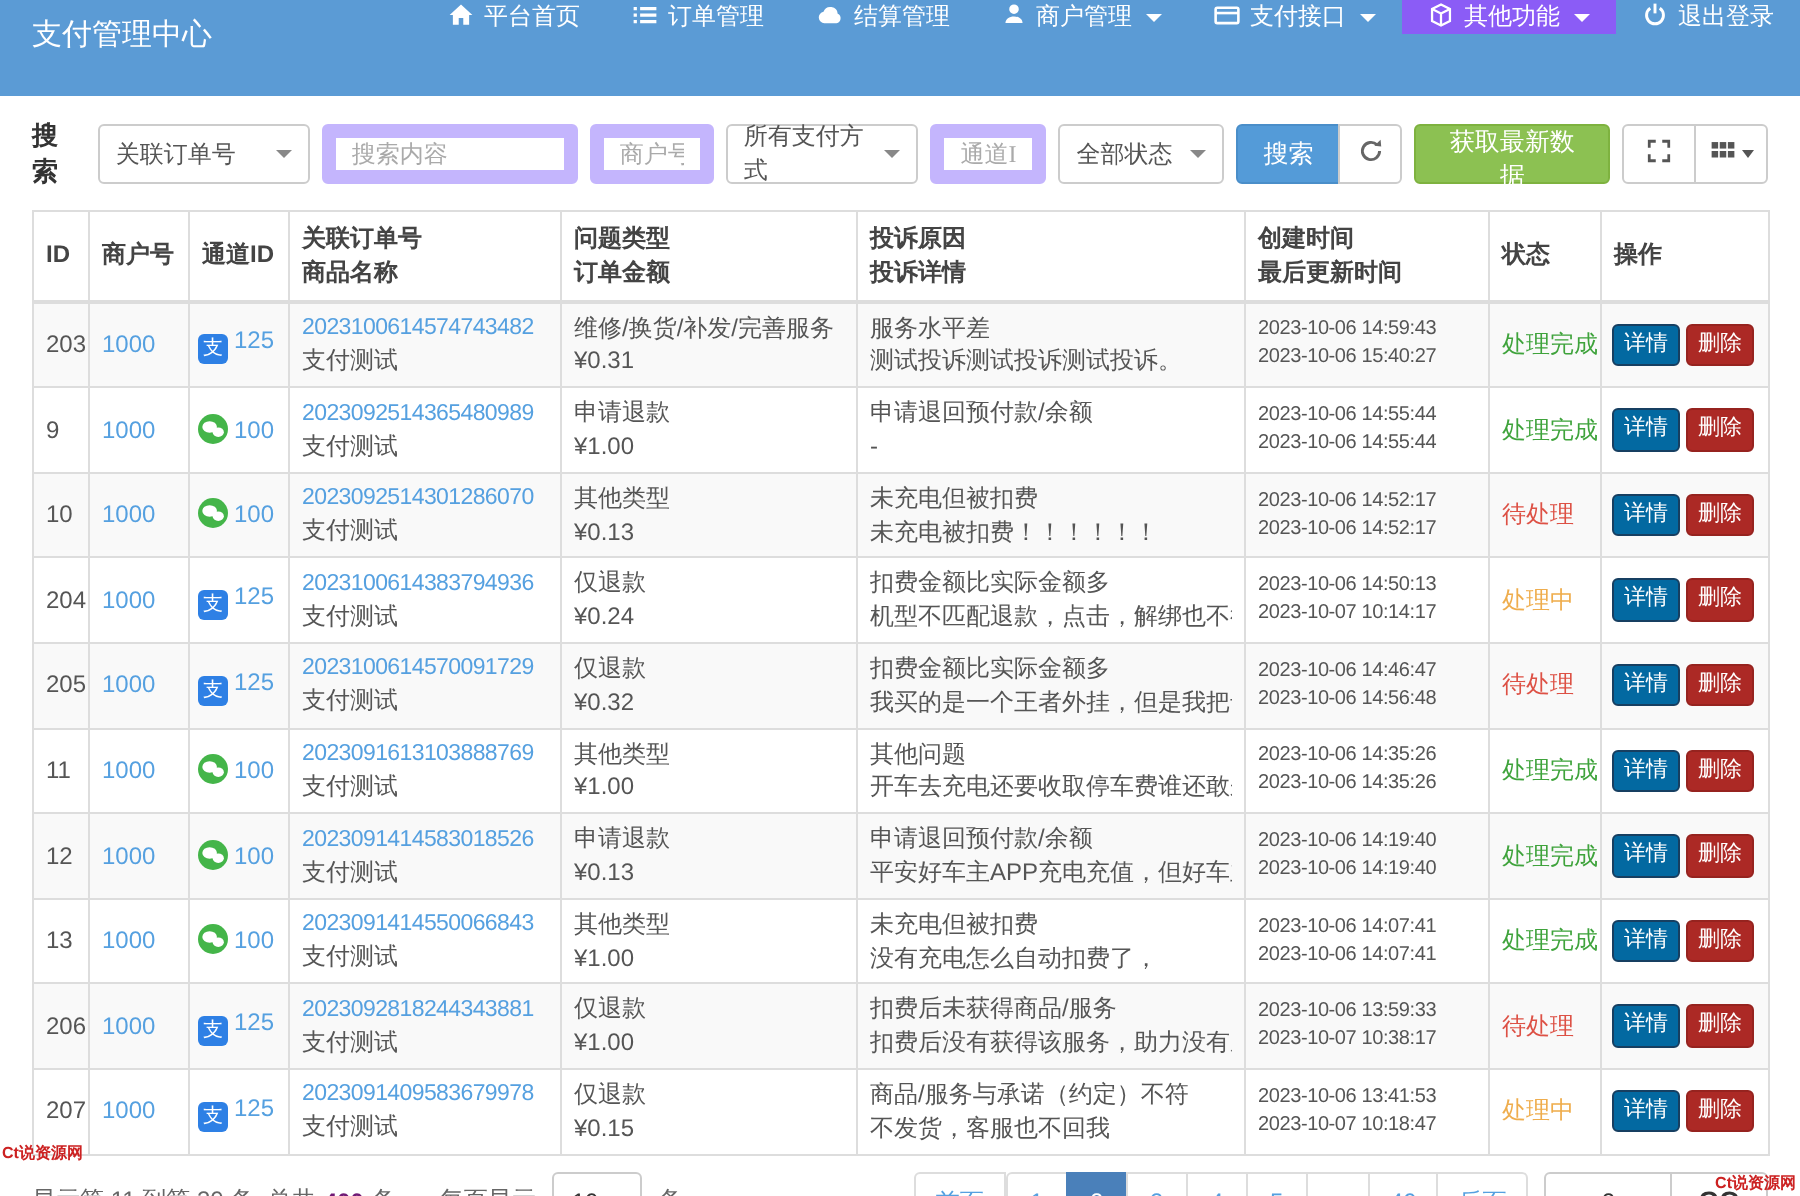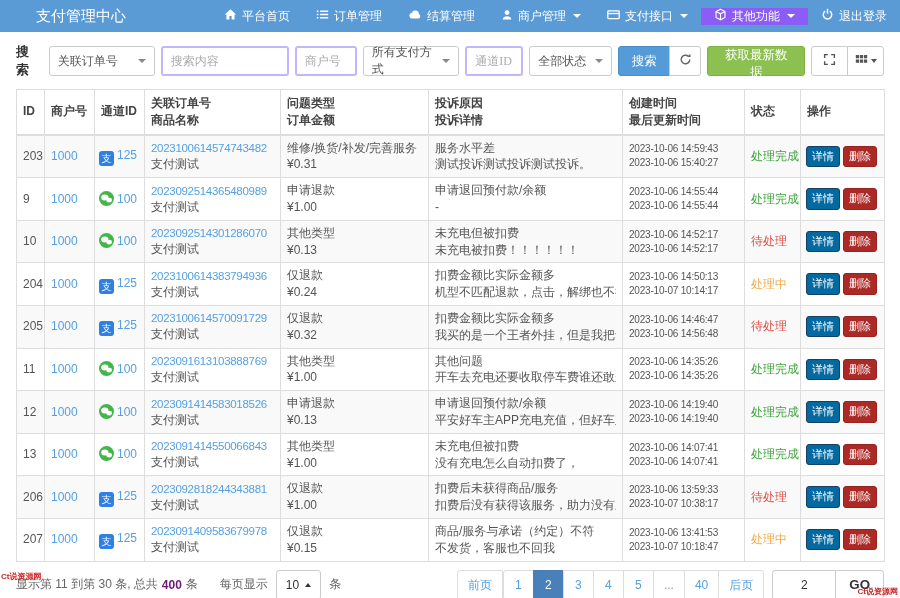--- a/index.html
+++ b/index.html
@@ -1,34 +1,34 @@
 <!DOCTYPE html>
 <html><head>
 <meta charset="utf-8">
 <style>
   * { margin:0; padding:0; box-sizing:border-box; }
   html,body { width:900px; height:598px; overflow:hidden; background:#fff;
     font-family:"Liberation Sans","DejaVu Sans",sans-serif; font-size:12px; color:#555; }
   .page { position:relative; width:900px; height:598px; }
 
   
-  .navbar { display:flex; align-items:center; height:32px; background:#5b9bd5; color:#fff;padding-left:20px; }
+  .navbar { display:flex; align-items:flex-start; height:48px; background:#5b9bd5; color:#fff; }
   .brand { padding:0 16px; line-height:36px; font-size:15px; color:#fff; white-space:nowrap; }
   .nav-items { display:flex; margin-left:auto; }
   .nav-item { display:flex; align-items:center; gap:5px; padding:0 13px; font-size:12px; cursor:pointer; white-space:nowrap; }
   .nav-item.active { background:#8b5cf6; }
   .nav-item svg { flex:0 0 auto; }
   .caret-down { width:0; height:0; border-left:4px solid transparent; border-right:4px solid transparent; border-top:4px solid #fff; margin-left:2px; }
 
   
   .search-row { display:flex; align-items:center; gap:6px; margin:11px 16px 10px 16px;font-family:Liberation Serif, serif; }
   .search-label { font-size:13px; font-weight:bold; color:#333; margin-right:2px; }
   .sel { display:flex; align-items:center; justify-content:space-between; height:30px; border:1px solid #ccc; border-radius:3px; background:#fff; padding:0 8px; color:#555; cursor:pointer; }
   .sel .tri { width:0; height:0; border-left:4px solid transparent; border-right:4px solid transparent; border-top:4px solid #888; margin-left:6px; }
-  .inp { height:30px; border:2px solid #c4b5fd; border-radius:3px; padding:0 8px; color:#333; font-size:12px; font-family:inherit; }
+  .inp { height:30px; border:7px solid #c4b5fd; border-radius:3px; padding:0 8px; color:#333; font-size:12px; font-family:inherit; }
   .inp::placeholder { color:#aaa; }
   .btn { height:30px; border:1px solid transparent; border-radius:3px; font-size:12.5px; cursor:pointer; font-family:inherit; }
   .btn-search { width:52px; background:#549bd8; border-color:#4a8ec9; color:#fff; border-radius:3px 0 0 3px; }
   .btn-refresh { width:32px; background:#fff; border-color:#ccc; color:#666; border-radius:0 3px 3px 0; margin-left:-1px; display:inline-flex; align-items:center; justify-content:center; }
   .btn-fetch { padding:0 12px; background:#8cc152; border-color:#7eb23f; color:#fff; }
   .toolbar-right { margin-left:auto; display:flex; }
   .tool-btn { width:37px; height:30px; background:#fff; border:1px solid #ccc; color:#555; display:inline-flex; align-items:center; justify-content:center; cursor:pointer; gap:3px; }
   .tool-btn:first-child { border-radius:3px 0 0 3px; }
   .tool-btn:last-child { border-radius:0 3px 3px 0; margin-left:-1px; }
   .tri-dark { width:0; height:0; border-left:3.5px solid transparent; border-right:3.5px solid transparent; border-top:4px solid #555; }

